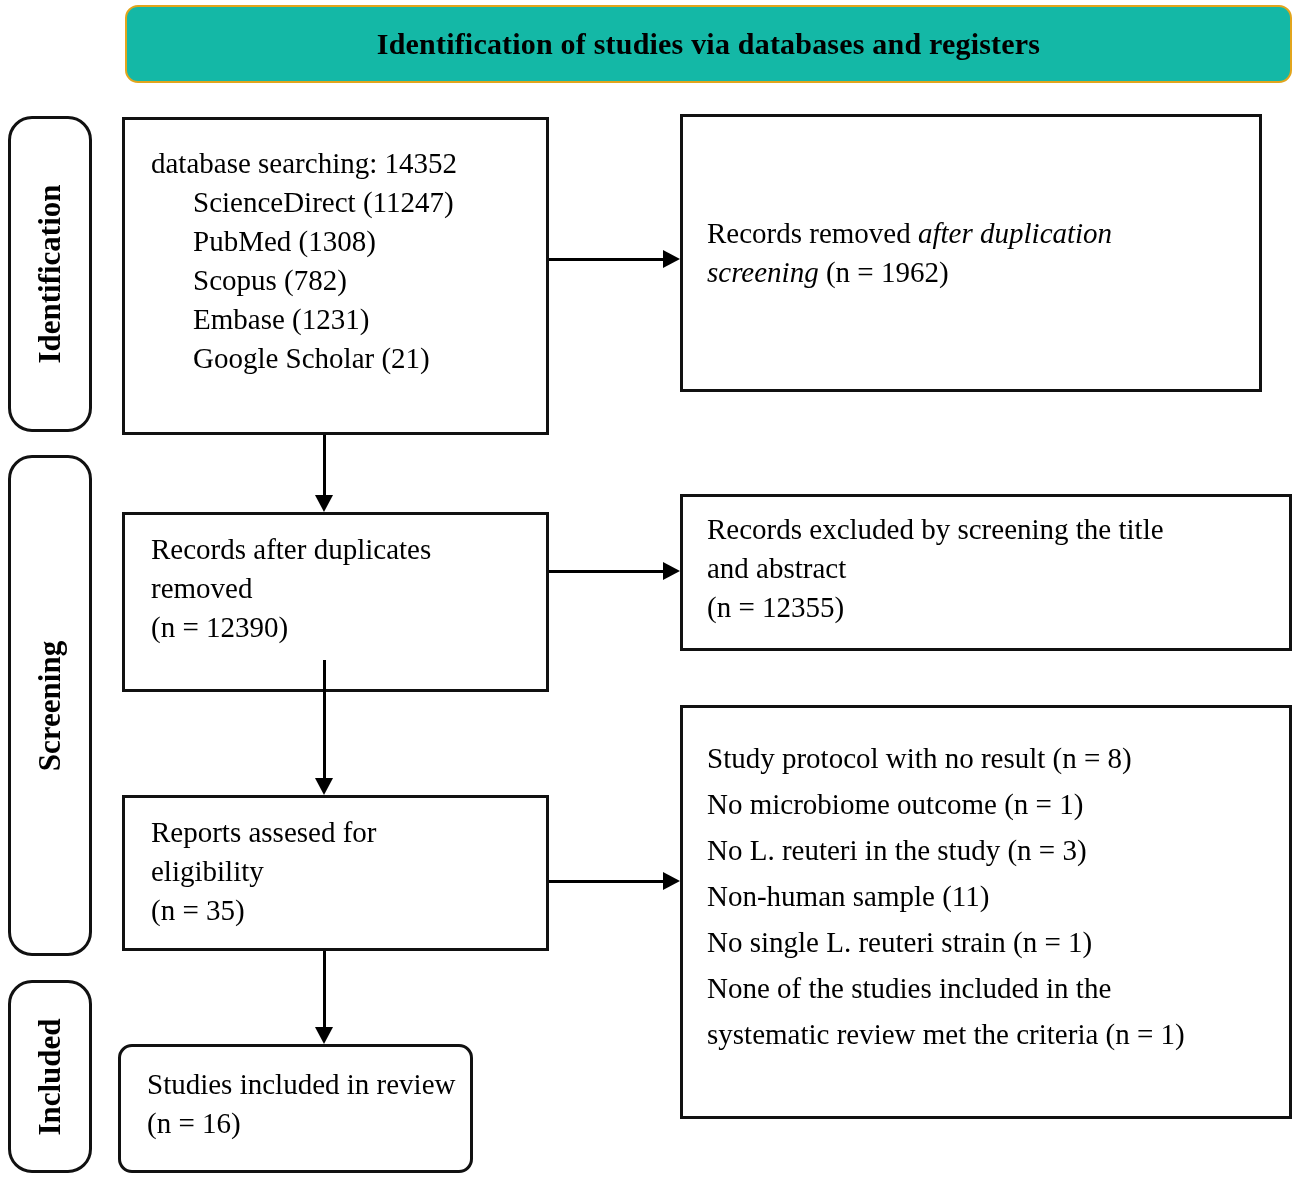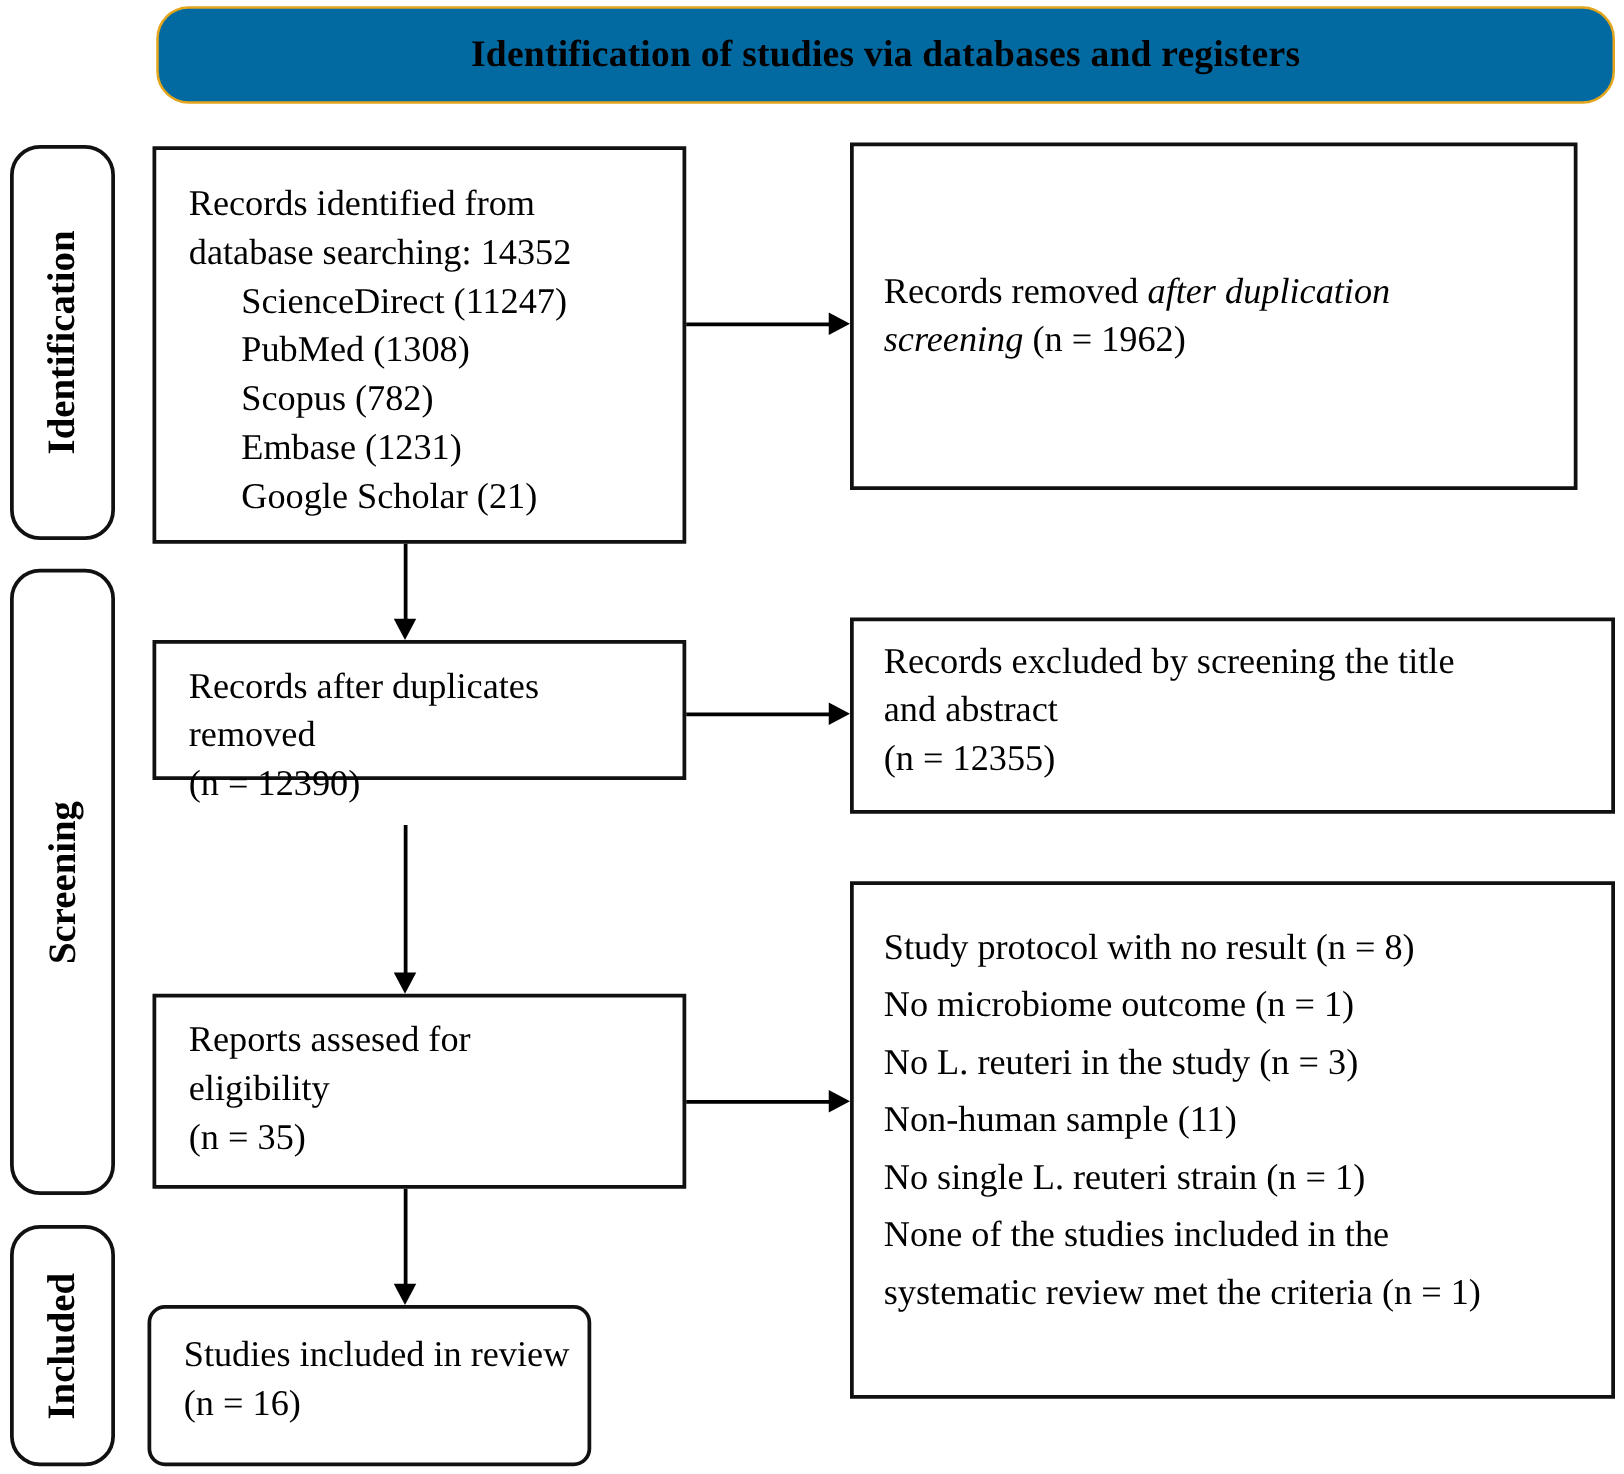--- a/index.html
+++ b/index.html
@@ -4,21 +4,21 @@
 <style>
   html,body { margin:0; padding:0; background:#ffffff; }
   .canvas {
     position:relative; width:1299px; height:1179px; background:#ffffff;
     font-family:"Liberation Serif","DejaVu Serif",serif; color:#000;
   }
 
   
   .banner {
     position:absolute; left:125px; top:5px; width:1167px; height:78px;
-    background:#0369a1; border:2px solid #E2A51C; border-radius:26px;
+    background:#14b8a6; border:2px solid #E2A51C; border-radius:13px;
     box-sizing:border-box; display:flex; align-items:center; justify-content:center;
   }
   .banner-title { font-weight:bold; font-size:30px; letter-spacing:.2px; }
 
   
   .pill {
     position:absolute; left:8px; width:84px; background:#fff;
     border:3.5px solid #111; border-radius:24px; box-sizing:border-box;
     display:flex; align-items:center; justify-content:center;
   }
@@ -29,21 +29,21 @@
 
   
   .fbox {
     position:absolute; border:3px solid #111; box-sizing:border-box; background:#fff;
     font-size:29px; line-height:39px;
   }
   .line { white-space:nowrap; }
   .indent { padding-left:42px; }
 
   .box-identified { left:122px; top:117px; width:427px; height:318px; padding:24px 10px 0 26px; }
-  .box-duplicates { left:122px; top:512px; width:427px; height:112px; padding:15px 10px 0 26px; }
+  .box-duplicates { left:122px; top:512px; width:427px; height:180px; padding:15px 10px 0 26px; }
   .box-assessed   { left:122px; top:795px; width:427px; height:156px; padding:15px 28px 0 26px; }
   .box-included   { left:118px; top:1044px; width:355px; height:129px; padding:18px 10px 0 26px;border-radius:14px; }
 
   .rbox-removed   { left:680px; top:114px; width:582px; height:278px;
                     display:flex; align-items:center; padding:0 10px 0 24px; }
   .rbox-removed p { margin:0; max-width:520px; white-space:normal; }
   .it { font-style:italic; }
 
   .rbox-screen    { left:680px; top:494px; width:612px; height:157px; padding:13px 10px 0 24px; }
   .rbox-reports   { left:680px; top:705px; width:612px; height:414px; padding:27px 10px 0 24px;
@@ -72,21 +72,20 @@
     <span class="pill-label">Identification</span>
   </div>
   <div class="pill pill-screening">
     <span class="pill-label">Screening</span>
   </div>
   <div class="pill pill-included">
     <span class="pill-label">Included</span>
   </div>
 
   <div class="fbox box-identified">
-    <div class="line">Records identified from</div>
     <div class="line">database searching: 14352</div>
     <div class="line indent">ScienceDirect (11247)</div>
     <div class="line indent">PubMed (1308)</div>
     <div class="line indent">Scopus (782)</div>
     <div class="line indent">Embase (1231)</div>
     <div class="line indent">Google Scholar (21)</div>
   </div>
 
   <div class="fbox box-duplicates">
     <div class="line">Records after duplicates</div>

